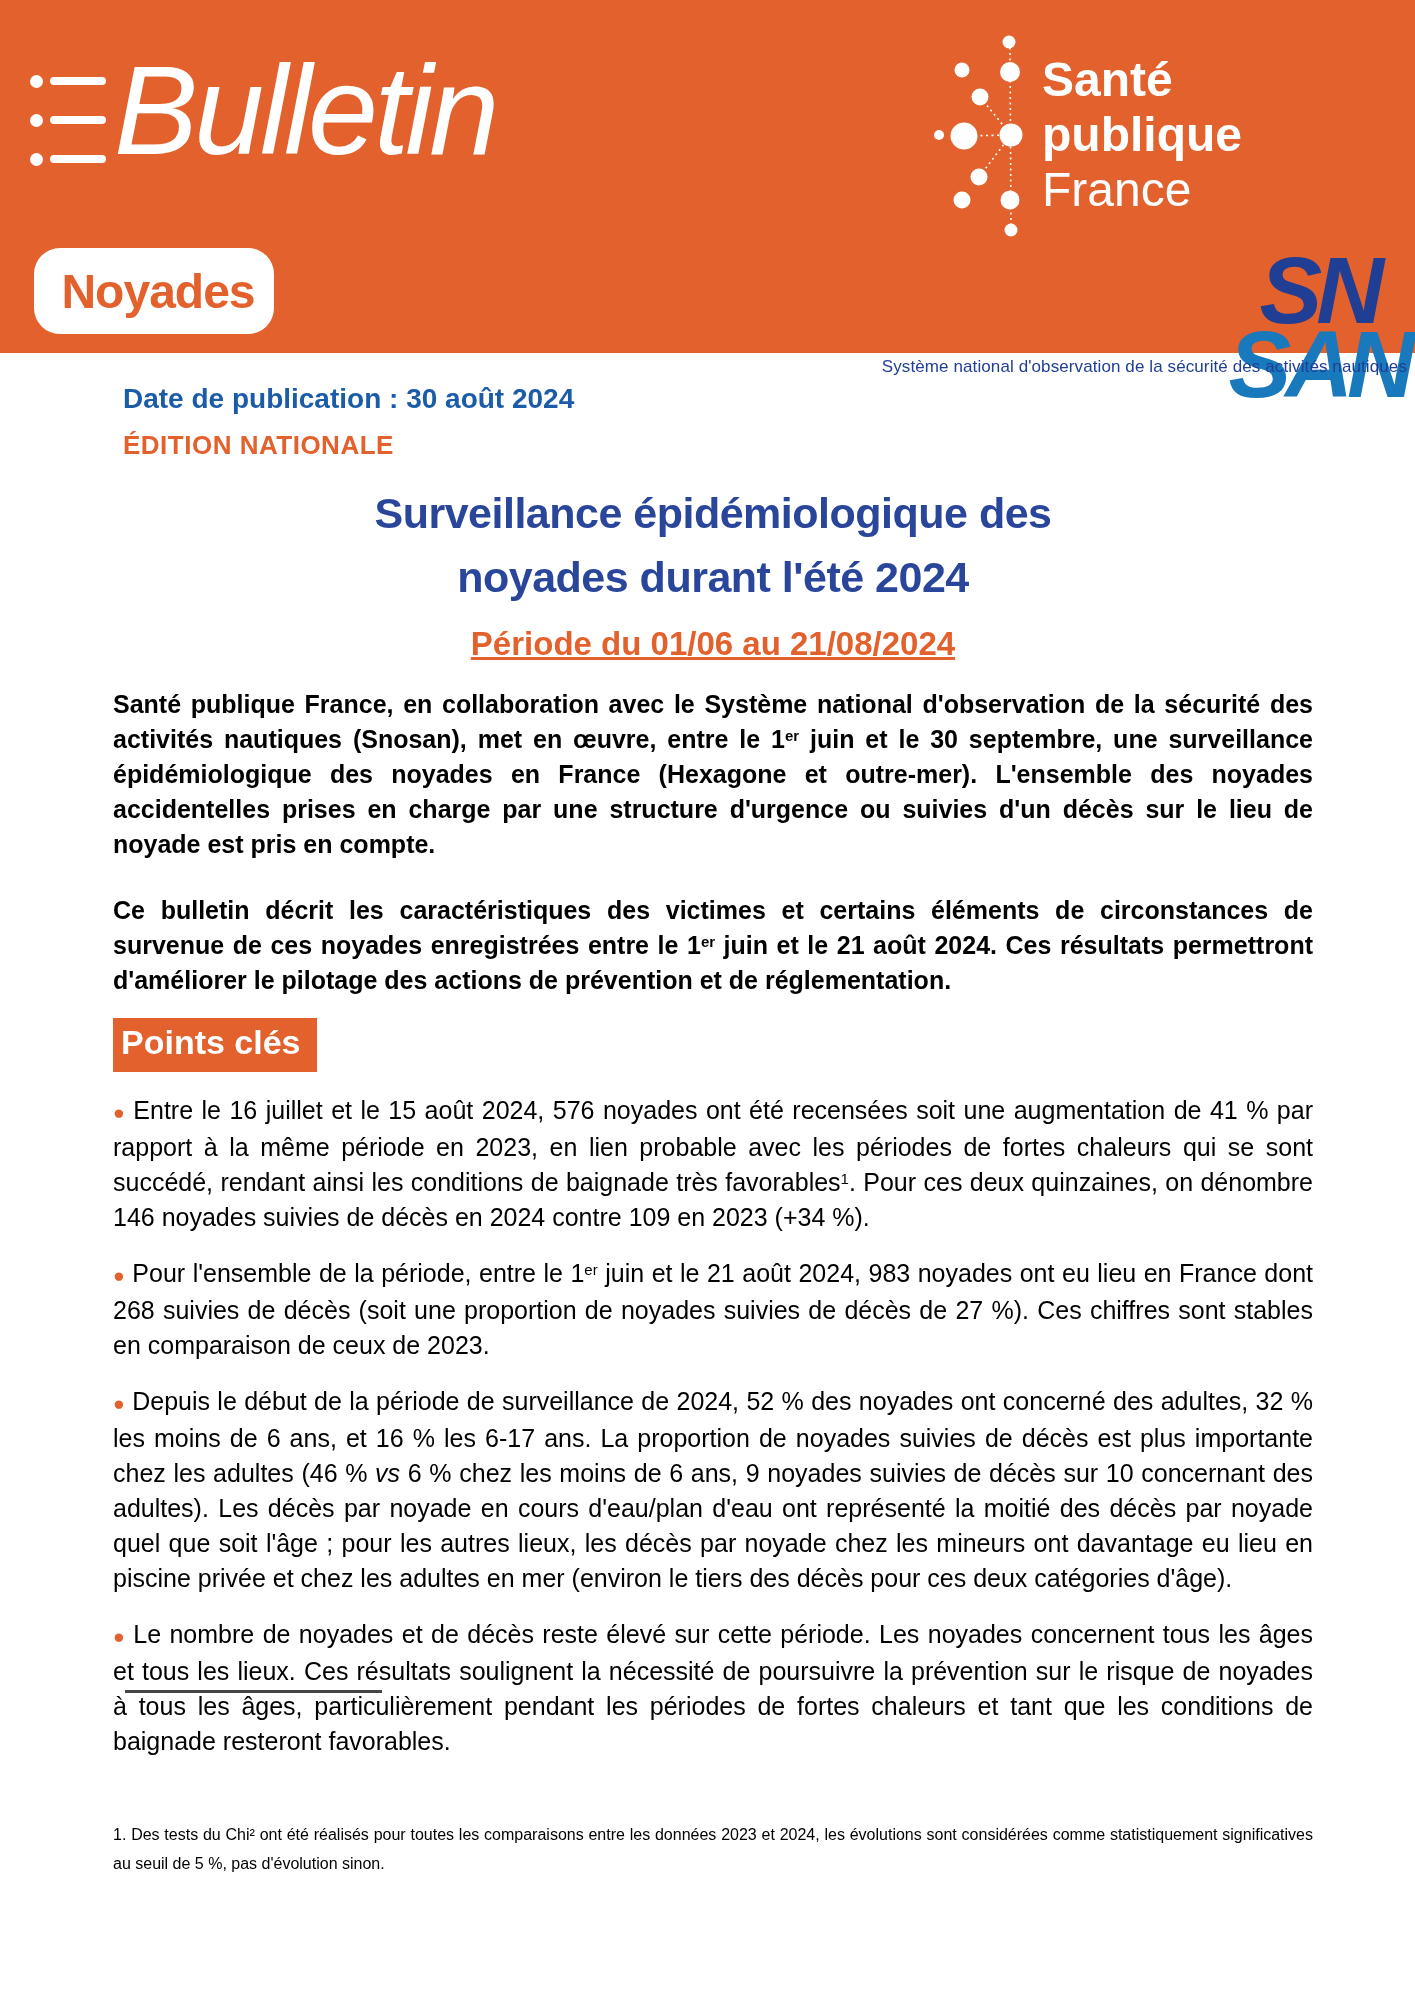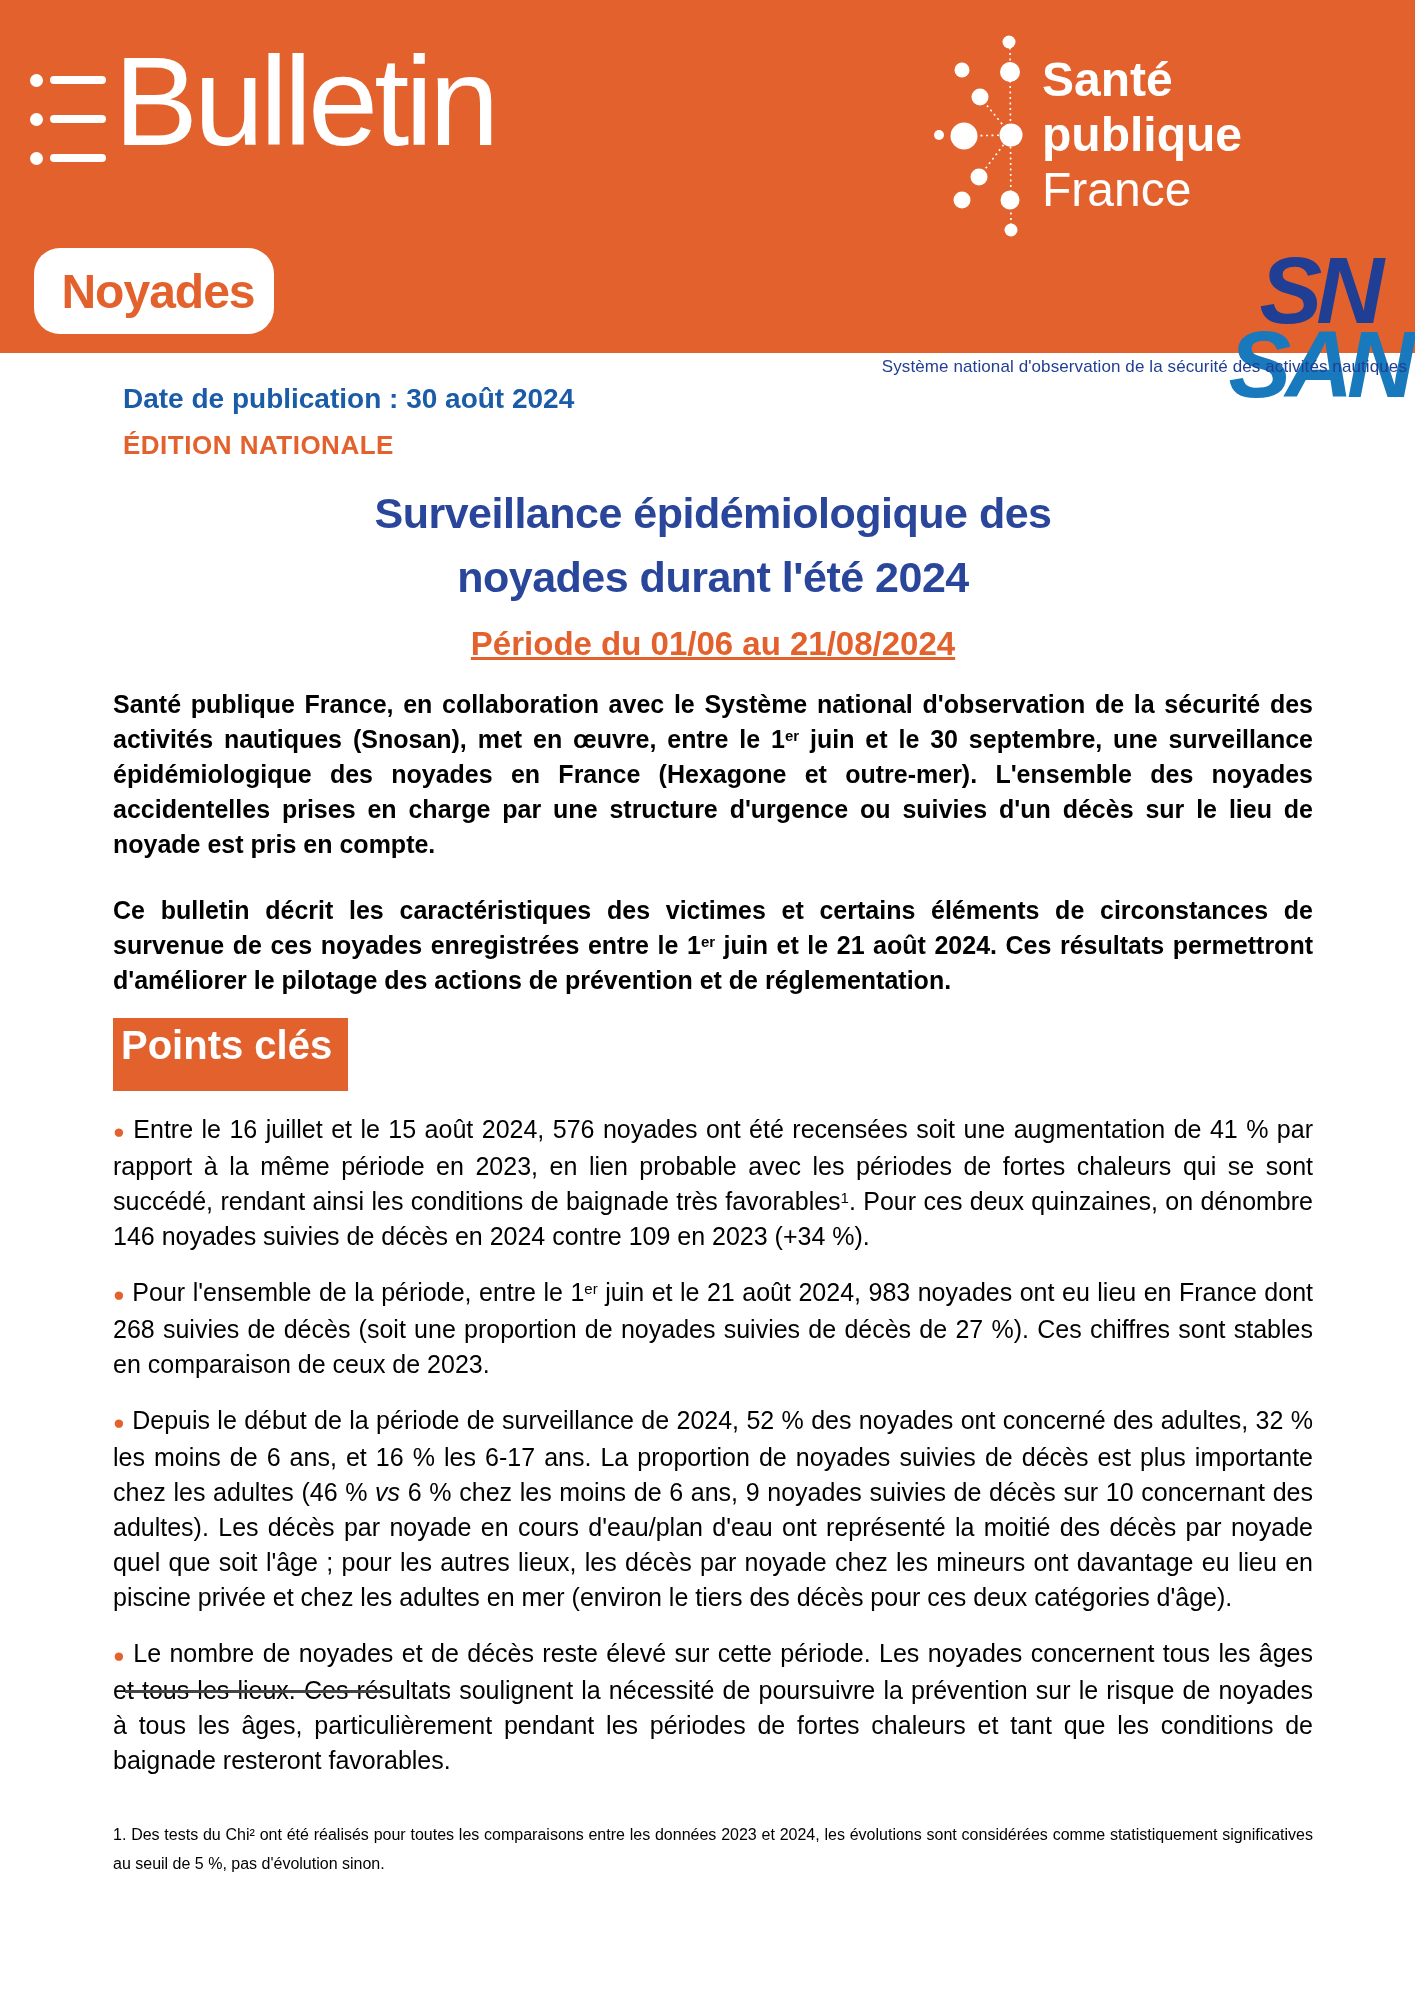--- a/index.html
+++ b/index.html
@@ -11,21 +11,21 @@
   html,body{background:#ffffff;}
   body{
     width:1415px;height:2000px;position:relative;overflow:hidden;
     font-family:"Liberation Sans","DejaVu Sans",sans-serif;color:var(--text_black);
   }
   .page{position:absolute;inset:0;background:#ffffff;}
 
   
   .band{position:absolute;left:0;top:0;width:1415px;height:353px;background:var(--orange);}
 
-  .bulletin-logo{position:absolute;left:30px;top:39px;display:flex;align-items:flex-end;}
+  .bulletin-logo{position:absolute;left:30px;top:48px;display:flex;align-items:flex-start;font-style:italic;}
   .list-icon{display:flex;flex-direction:column;justify-content:space-between;height:92px;margin-top:26px;}
   .list-icon .row{display:flex;align-items:center;height:14px;}
   .list-icon .pt{width:13px;height:13px;border-radius:50%;background:#fff;}
   .list-icon .bar{width:56px;height:8px;border-radius:5px;background:#fff;margin-left:7px;}
   .bulletin-word{color:#fff;font-size:126px;font-weight:400;letter-spacing:-4px;line-height:1;margin-left:8px;}
 
   .spf-network{position:absolute;left:925px;top:28px;}
   .spf-text{position:absolute;left:1042px;top:52px;color:#fff;line-height:55px;font-size:48px;}
   .spf-text .b{font-weight:700;}
   .spf-text .l{font-weight:400;}
@@ -42,21 +42,21 @@
 
   
   main{position:absolute;left:113px;top:353px;width:1200px;}
   .pub-date{margin:30px 0 0 10px;font-size:28px;font-weight:700;color:var(--date_blue);}
   .edition{margin:15px 0 0 10px;font-size:26px;font-weight:700;color:var(--orange);letter-spacing:0.5px;}
   .title{margin-top:20px;text-align:center;font-size:43px;line-height:64px;font-weight:700;color:var(--title_blue);letter-spacing:-0.5px;}
   .subtitle{margin-top:16px;text-align:center;font-size:33px;font-weight:700;color:var(--orange);text-decoration:underline;}
   .intro{margin-top:24px;font-size:25px;line-height:35px;font-weight:700;text-align:justify;}
   .intro + .intro{margin-top:31px;}
   .points-heading{margin:20px 0 0 0;display:inline-block;background:var(--orange);color:#fff;
-    font-size:40px;font-weight:700;padding:5px 16px 23px 8px;}
+    font-size:34px;font-weight:700;padding:5px 16px 10px 8px;}
   .bullet{margin-top:21px;font-size:25px;line-height:35px;font-weight:400;text-align:justify;}
   .bullet .dot{color:var(--orange);font-size:0.78em;margin-right:7px;}
   sup{font-size:0.6em;line-height:0;vertical-align:baseline;position:relative;top:-0.45em;}
   i{font-style:italic;}
 
   .foot-rule{position:absolute;left:125px;top:1690px;width:257px;height:0;border:none;border-top:3px solid var(--rule_gray);}
   .footnote{position:absolute;left:113px;top:1820px;width:1200px;font-size:16px;line-height:29px;font-weight:400;text-align:justify;}
 </style>
 </head>
 <body>

